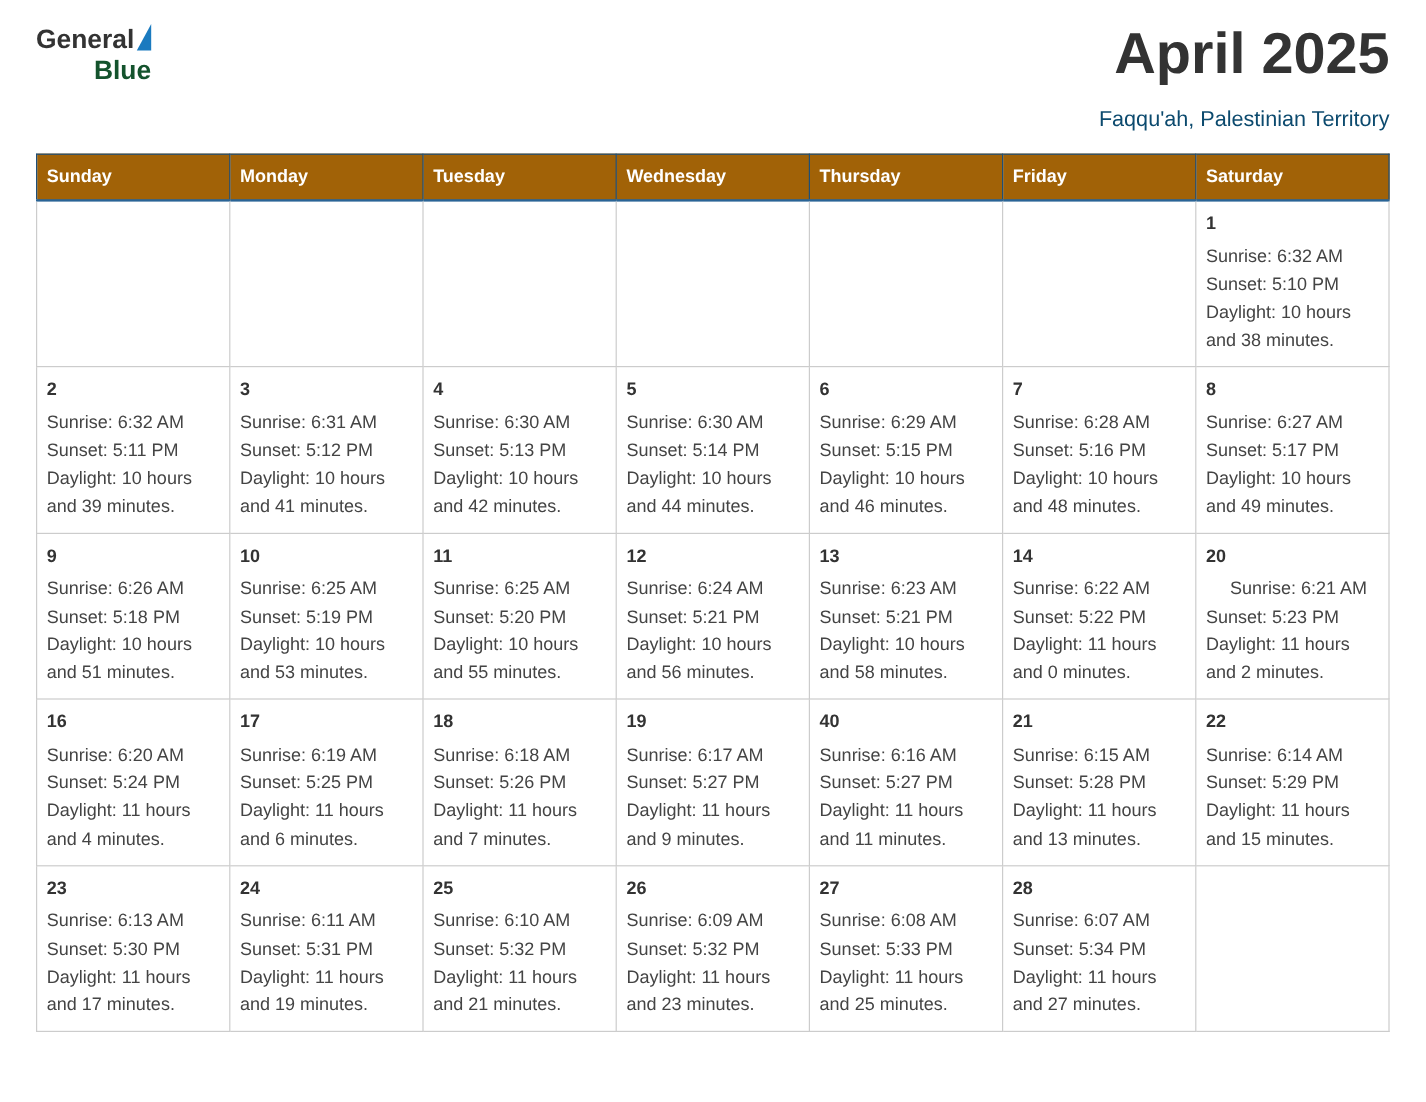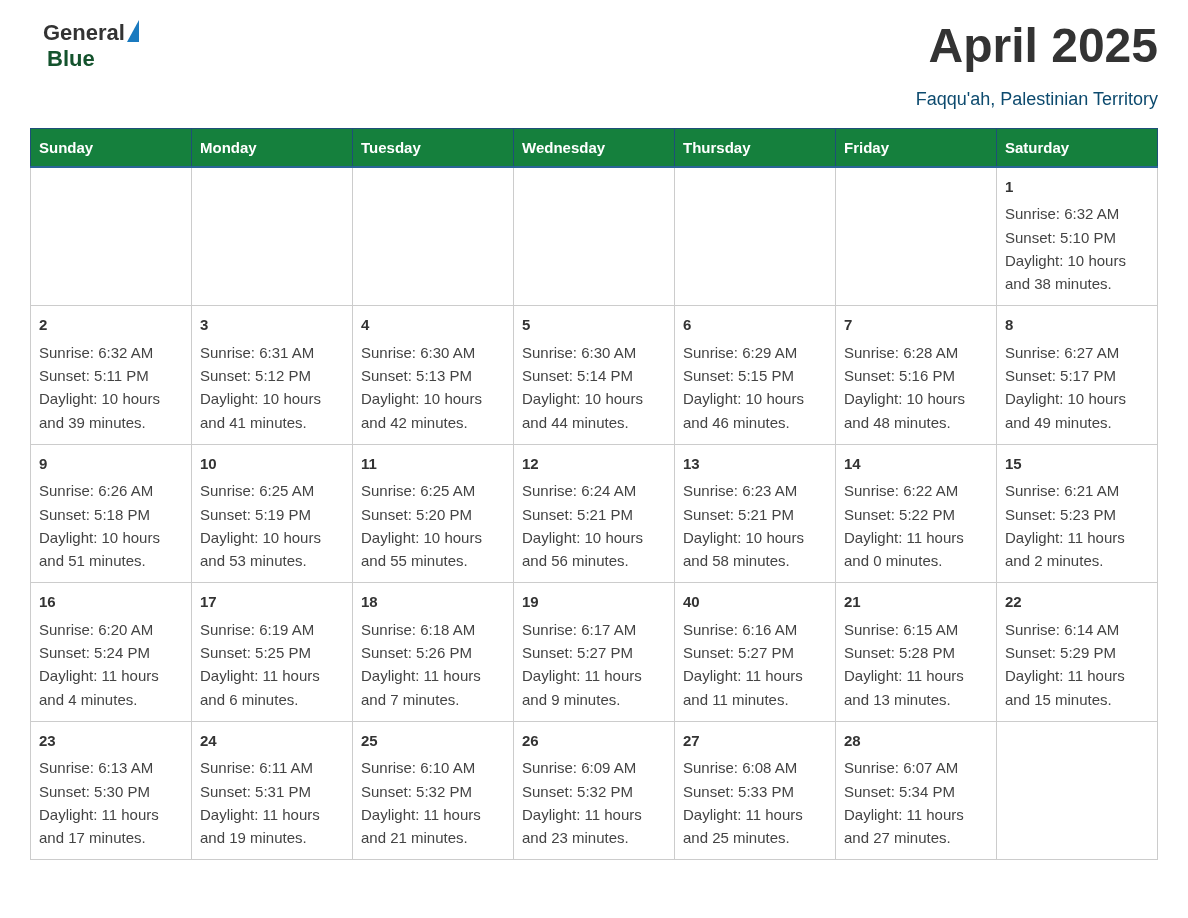--- a/index.html
+++ b/index.html
@@ -53,21 +53,21 @@
       font-size: 18px;
       color: #0c4a6e;
       margin-top: 16px;
     }
     table {
       width: 100%;
       border-collapse: collapse;
       table-layout: fixed;
     }
     thead tr th {
-      background-color: #15803d;
+      background-color: #a16207;
       color: #fff;
       font-size: 15px;
       font-weight: bold;
       padding: 10px 8px;
       text-align: left;
       border: 1px solid #1e4f78;
     }
     tbody tr td {
       vertical-align: top;
       padding: 8px 8px 10px 8px;
@@ -90,22 +90,21 @@
     }
     tbody tr:first-child td {
       border-top: 2px solid #2a6496;
     }
     tbody tr td:first-child {
       border-left: 1px solid #ccc;
     }
     .logo-wrapper {
       display: flex;
       flex-direction: column;
-      align-items: flex-start;
-      margin-left: 13px;
+      align-items: flex-end;
     }
     .logo-line1 {
       display: flex;
       align-items: center;
     }
     .logo-line2 {
       margin-left: 2px;
     }
   </style>
 </head>
@@ -200,21 +199,21 @@
 Daylight: 10 hours
 and 56 minutes.</span></td>
         <td><span class="day-num">13</span><span class="info" style="white-space: pre-line;">Sunrise: 6:23 AM
 Sunset: 5:21 PM
 Daylight: 10 hours
 and 58 minutes.</span></td>
         <td><span class="day-num">14</span><span class="info" style="white-space: pre-line;">Sunrise: 6:22 AM
 Sunset: 5:22 PM
 Daylight: 11 hours
 and 0 minutes.</span></td>
-        <td><span class="day-num">15</span><span class="info" style="white-space: pre-line;">Sunrise: 6:21 AM
+        <td><span class="day-num">20</span><span class="info" style="white-space: pre-line; margin-left: 20px;">Sunrise: 6:21 AM
 Sunset: 5:23 PM
 Daylight: 11 hours
 and 2 minutes.</span></td>
       </tr>
       <tr>
         <td><span class="day-num">16</span><span class="info" style="white-space: pre-line;">Sunrise: 6:20 AM
 Sunset: 5:24 PM
 Daylight: 11 hours
 and 4 minutes.</span></td>
         <td><span class="day-num">17</span><span class="info" style="white-space: pre-line;">Sunrise: 6:19 AM

